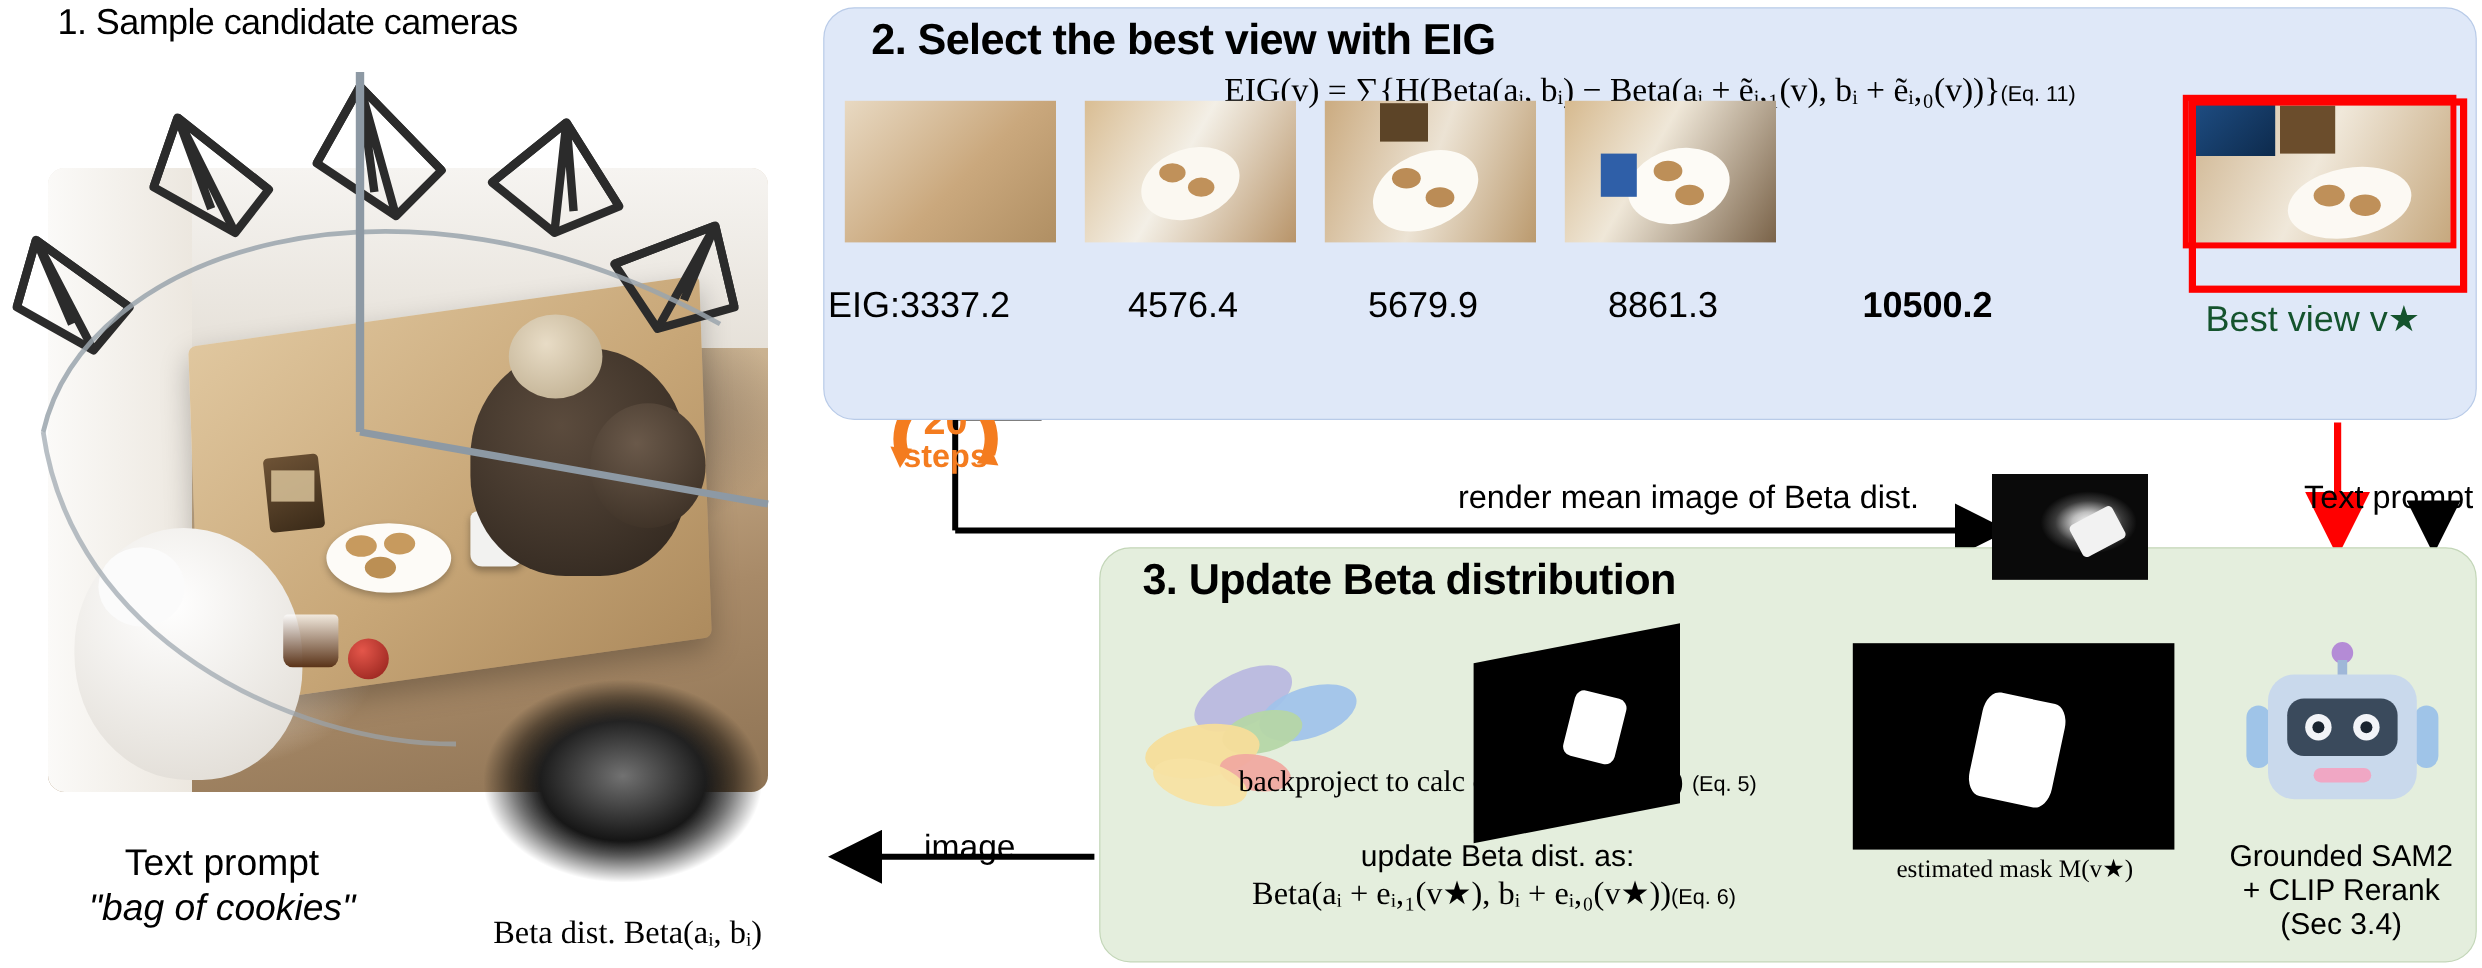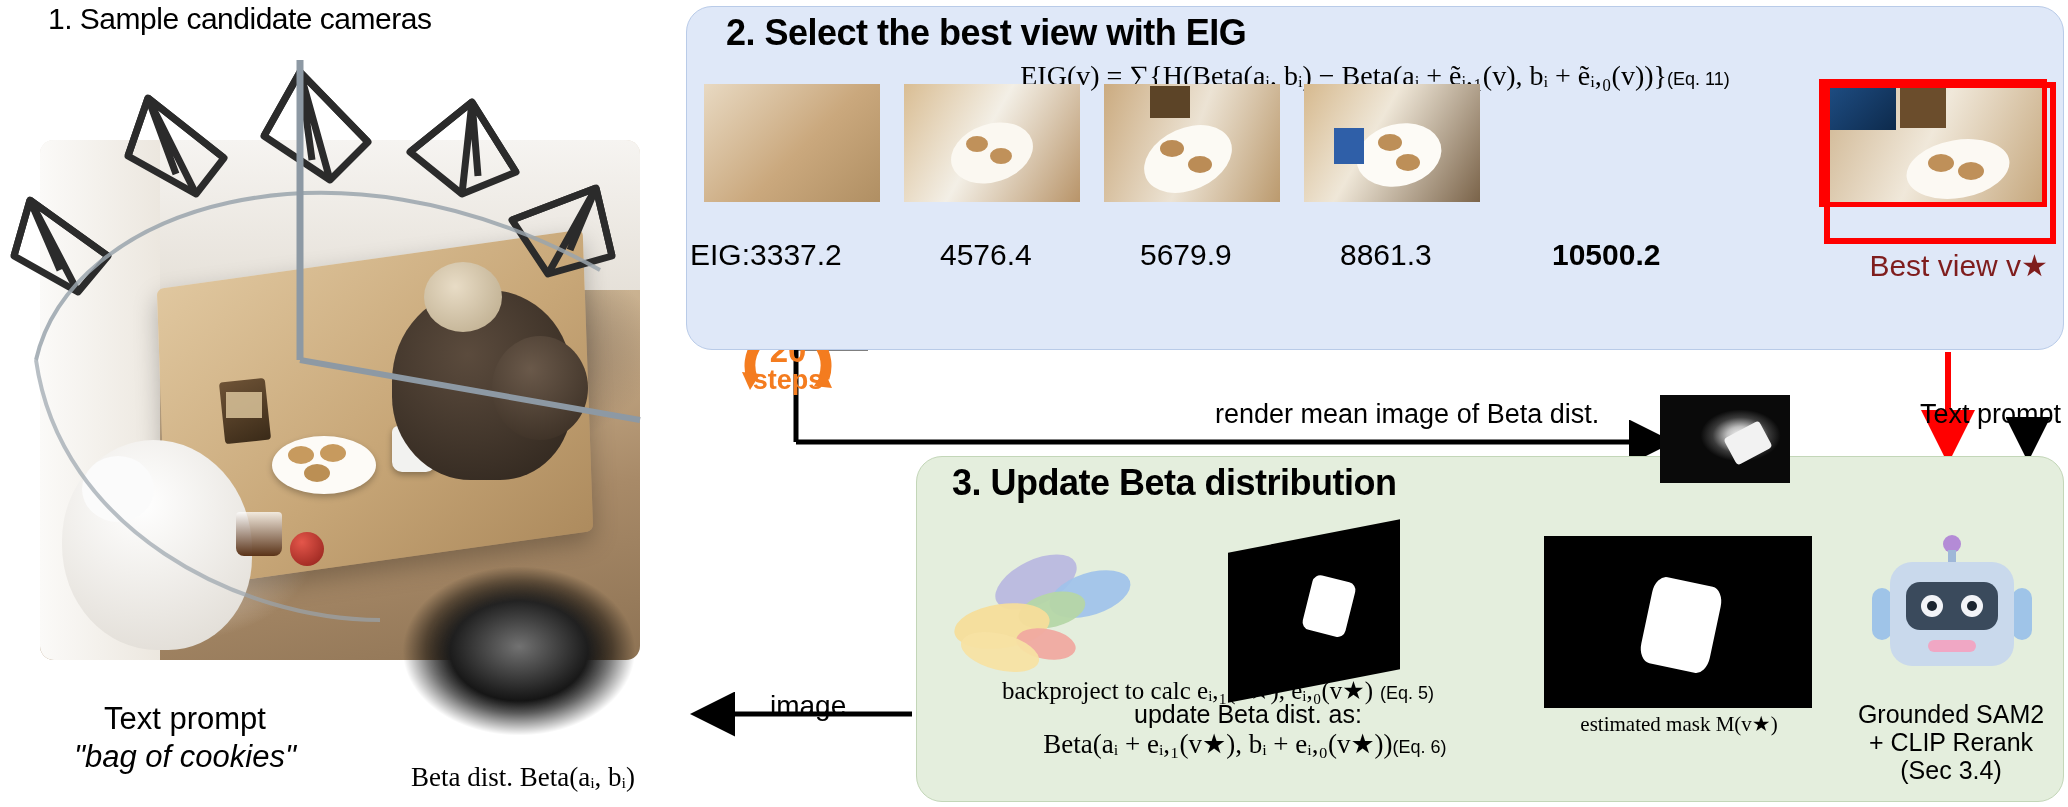--- a/index.html
+++ b/index.html
@@ -45,22 +45,22 @@
 
   .thumbs{position:absolute;left:704px;top:84px;width:1350px;height:120px;}
   .thumb{position:absolute;top:0;width:148px;height:118px;overflow:hidden;
          background:#cbb18c;}
   .thumb.sel{outline:5px solid #FF0000;}
   .eigrow{position:absolute;left:690px;top:200px;width:1370px;height:40px;margin-top:38px;}
   .eigval{position:absolute;top:0;font-size:30px;white-space:nowrap;}
   .eigval.best{font-weight:bold;}
   #best-box{position:absolute;left:1824px;top:82px;width:232px;height:162px;
     border:6px solid #FF0000;box-sizing:border-box;pointer-events:none;}
-  #best-view-label{left:1838px;top:248px;width:210px;text-align:right;
-    color:#7f1d1d;font-size:30px;}
+  #best-view-label{left:1838px;top:248px;width:210px;text-align:left;
+    color:#14532d;font-size:30px;}
 
   
   #panel3{left:916px;top:456px;width:1146px;height:344px;
     background:#e4eedd;border:1px solid #c3d6b8;border-radius:26px;}
   #panel3-title{left:952px;top:462px;font-size:36px;font-weight:bold;letter-spacing:-0.5px;}
 
   #render-mean-label{left:1215px;top:399px;font-size:27px;white-space:nowrap;}
   #text-prompt-label{left:1920px;top:399px;font-size:27px;white-space:nowrap;}
 
   #betamean-img{left:1660px;top:395px;width:130px;height:88px;
@@ -75,21 +75,21 @@
 
   #robot{left:1862px;top:530px;width:180px;height:160px;}
   #sam-label{left:1846px;top:700px;width:210px;text-align:center;font-size:25px;line-height:1.12;}
 
   #proj-plane{left:1228px;top:536px;width:172px;height:150px;background:#000;
     transform:skewY(-11deg);}
   #proj-plane .blob{position:absolute;left:46%;top:30%;width:44px;height:56px;
     background:#fff;border-radius:8px;transform:skewY(11deg) rotate(14deg);}
   #beta-ellipses{left:940px;top:540px;width:280px;height:150px;}
 
-  #backproject-label{left:908px;top:636px;width:620px;text-align:center;font-size:25px;white-space:nowrap;margin-top:40px;}
+  #backproject-label{left:938px;top:636px;width:620px;text-align:center;font-size:25px;white-space:nowrap;}
   #update-as-label{left:938px;top:700px;width:620px;text-align:center;font-size:25px;}
   #update-formula{left:920px;top:728px;width:650px;text-align:center;font-size:27px;}
 
   
   #beta-dist-img{left:370px;top:540px;width:298px;height:222px;
     background:
       radial-gradient(ellipse 120px 86px at 50% 48%, rgba(120,120,120,.95) 0%, rgba(40,40,40,.9) 52%, rgba(0,0,0,1) 78%),
       #000;
     -webkit-mask-image:radial-gradient(ellipse 132px 96px at 50% 50%, #000 52%, rgba(0,0,0,0) 88%);
     mask-image:radial-gradient(ellipse 132px 96px at 50% 50%, #000 52%, rgba(0,0,0,0) 88%);

